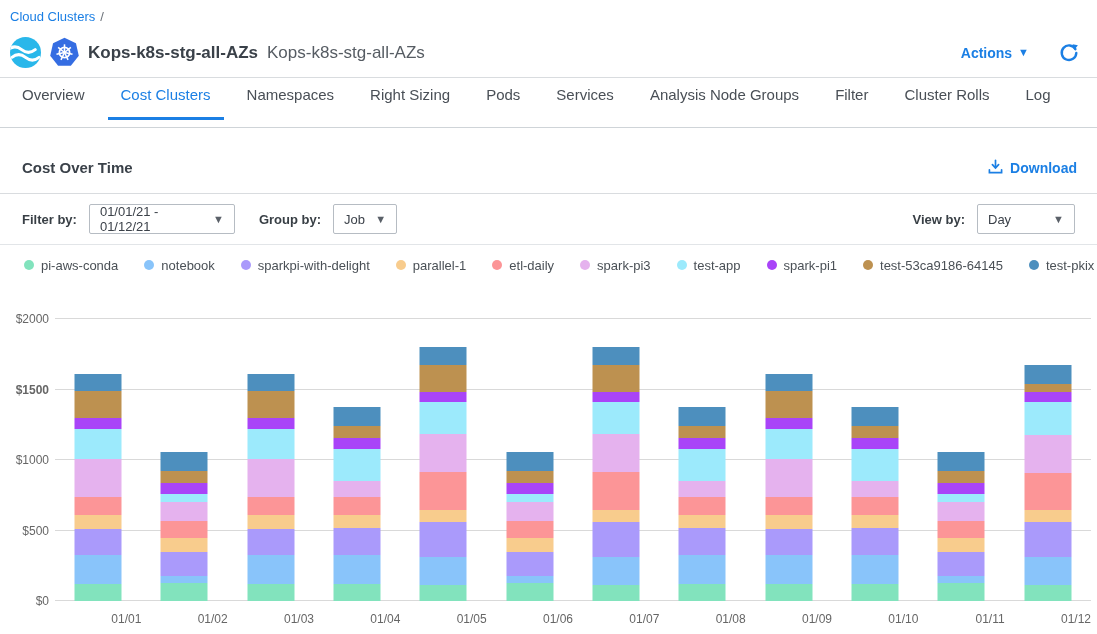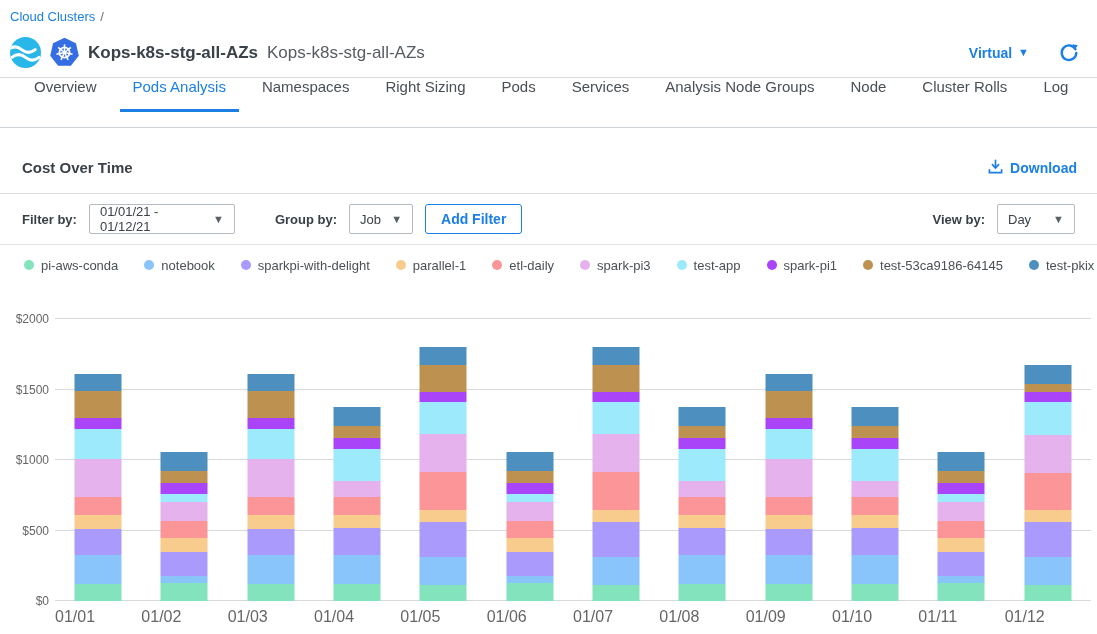--- a/index.html
+++ b/index.html
@@ -16,21 +16,21 @@
     border-bottom: 1px solid #d9dcdf; }
   .hicon { width: 31px; height: 31px; margin-right: 8px; display: inline-flex; }
   .title { font-size: 17px; font-weight: bold; color: #3a4149; margin-right: 9px; }
   .subtitle { font-size: 17px; color: #565c63; }
   .header-right { margin-left: auto; display: flex; align-items: center; gap: 30px; }
   .actions { color: #1b7fe4; font-size: 14px; font-weight: bold; cursor: pointer; display: flex; align-items: center; gap: 6px; }
   .caret { font-size: 11px; line-height: 1; }
   .refresh { width: 20px; height: 20px; cursor: pointer; }
 
   
-  .tabs { height: 50px; display: flex; align-items: flex-start; padding-left: 21px;
+  .tabs { height: 50px; display: flex; align-items: center; padding-left: 9px;
     border-bottom: 1px solid #cfd4d8; gap: 10px; }
   .tab { font-size: 15px; color: #494f56; padding: 0 13px 14px 13px; cursor: pointer;
     border-bottom: 3px solid transparent; margin-bottom: -1px; white-space: nowrap; }
   .tab.active { color: #1b7fe4; border-bottom-color: #1b7fe4; }
 
   
   .section-row { height: 66px; display: flex; align-items: center; padding: 14px 20px 0 22px;
     border-bottom: 1px solid #d9dcdf; }
   .section-title { font-size: 15px; font-weight: bold; color: #3a4149; }
   .download { margin-left: auto; display: flex; align-items: center; gap: 7px;
@@ -39,44 +39,44 @@
   
   .filter-row { height: 51px; display: flex; align-items: center; padding: 0 22px;
     border-bottom: 1px solid #e2e5e8; gap: 12px; }
   .flabel { font-size: 13px; font-weight: bold; color: #383f45; }
   .select { height: 30px; border: 1px solid #b6bcc3; border-radius: 2px; background: #fff;
     display: flex; align-items: center; justify-content: space-between;
     font-size: 13px; color: #3b4149; padding: 0 10px; cursor: pointer; gap: 10px; }
   .select .caret { color: #5a6068; }
   .sel-date { width: 146px; }
   .sel-group { width: 64px; }
-  .sel-view { width: 78px; text-align: center; }
+  .sel-view { width: 98px; text-align: center; }
   .btn-outline { height: 30px; padding: 0 15px; border: 1px solid #1b7fe4; border-radius: 3px;
     background: #fff; color: #1b7fe4; font-size: 14px; font-weight: bold; cursor: pointer;
     font-family: "Liberation Sans", sans-serif; }
   .spacer { margin-left: auto; }
-  .gap-lg { margin-left: 28px; }
+  .gap-lg { margin-left: 12px; }
 
   
   .legend { height: 40px; display: flex; align-items: center; padding: 0 48px 0 24px; gap: 26px; }
   .legend-item { display: flex; align-items: center; gap: 7px; font-size: 13px; color: #4a5056; cursor: pointer; white-space: nowrap; }
   .dot { width: 10px; height: 10px; border-radius: 50%; flex: 0 0 auto; }
 
   
   .chart { position: relative; height: 349px; }
   .plot { position: absolute; left: 55px; right: 6px; top: 0; bottom: 33px; }
   .gridline { position: absolute; left: 0; right: 0; height: 1px; background: #d9d9d9; }
   .ytick { position: absolute; left: -52px; width: 46px; text-align: right;
     font-size: 12px; color: #666; }
   .slot { position: absolute; bottom: 0; top: 0; }
   .bar { position: absolute; bottom: 0; left: 50%; transform: translateX(-50%);
     width: 47px; display: flex; flex-direction: column-reverse; }
   .seg { width: 100%; }
-  .xlabel { position: absolute; bottom: -25px; width: 100%; text-align: left;
-    font-size: 16px; color: #666; }
+  .xlabel { position: absolute; bottom: -25px; width: 100%; text-align: right;
+    font-size: 12px; color: #666; }
 </style>
 </head>
 <body>
 
 <div class="breadcrumb">
   <a href="#">Cloud Clusters</a><span class="sep">/</span>
 </div>
 
 <div class="header">
   <span class="hicon">
@@ -105,41 +105,41 @@
         <line x1="18" y1="18" x2="13.9" y2="26.6"></line>
         <line x1="18" y1="18" x2="8.7" y2="20.1"></line>
         <line x1="18" y1="18" x2="10.6" y2="12.1"></line>
       </g>
     </svg>
   </span>
   <span class="title">Kops-k8s-stg-all-AZs</span>
   <span class="subtitle">Kops-k8s-stg-all-AZs</span>
   <div class="header-right">
     <span class="actions">
-      <span>Virtual</span>
+      <span>Actions</span>
       <span class="caret">▼</span>
     </span>
     <span class="refresh">
       <svg viewBox="0 0 20 20" width="20" height="20">
         <path d="M16.4 6.2 A7.3 7.3 0 1 0 17.3 10" fill="none" stroke="#1b7fe4" stroke-width="2.4" stroke-linecap="round"></path>
         <polygon points="13.6,1.2 18.9,2.2 15.3,6.9" fill="#1b7fe4"></polygon>
       </svg>
     </span>
   </div>
 </div>
 
 <div class="tabs">
     <div class="tab">Overview</div>
-    <div class="tab active">Pods Analysis</div>
+    <div class="tab active">Cost Clusters</div>
     <div class="tab">Namespaces</div>
     <div class="tab">Right Sizing</div>
     <div class="tab">Pods</div>
     <div class="tab">Services</div>
     <div class="tab">Analysis Node Groups</div>
-    <div class="tab">Node</div>
+    <div class="tab">Filter</div>
     <div class="tab">Cluster Rolls</div>
     <div class="tab">Log</div>
   </div>
 
 <div class="section-row">
   <span class="section-title">Cost Over Time</span>
   <span class="download">
     <span>
       <svg viewBox="0 0 16 16" width="15" height="15" fill="none" stroke="#1b7fe4" stroke-width="1.8" stroke-linecap="round">
         <line x1="8" y1="1.5" x2="8" y2="9"></line>
@@ -155,21 +155,20 @@
   <span class="flabel">Filter by:</span>
   <span class="select sel-date">
     <span>01/01/21 - 01/12/21</span>
     <span class="caret">▼</span>
   </span>
   <span class="flabel gap-lg">Group by:</span>
   <span class="select sel-group">
     <span>Job</span>
     <span class="caret">▼</span>
   </span>
-  <button class="btn-outline">Add Filter</button>
   <span class="flabel spacer">View by:</span>
   <span class="select sel-view">
     <span>Day</span>
     <span class="caret">▼</span>
   </span>
 </div>
 
 <div class="legend">
 
   <span class="legend-item">
@@ -216,21 +215,21 @@
 
 <div class="chart">
   <div class="plot">
       <div class="gridline" style="bottom: 0px;"></div>
       <div class="ytick" style="bottom: -7px;">$0</div>
       <div class="gridline" style="bottom: 70.5px;"></div>
       <div class="ytick" style="bottom: 63.5px;">$500</div>
       <div class="gridline" style="bottom: 141px;"></div>
       <div class="ytick" style="bottom: 134px;">$1000</div>
       <div class="gridline" style="bottom: 211.5px;"></div>
-      <div class="ytick" style="bottom: 204.5px;">$1500</div>
+      <div class="ytick" style="bottom: 204.5px; font-weight: bold;">$1500</div>
       <div class="gridline" style="bottom: 282px;"></div>
       <div class="ytick" style="bottom: 275px;">$2000</div>
       <div class="slot" style="left: 0%; width: 8.33333%;">
         <div class="bar">
           <div class="seg" style="height: 16.9px; background: rgb(130, 227, 189);"></div>
           <div class="seg" style="height: 29.6px; background: rgb(137, 196, 250);"></div>
           <div class="seg" style="height: 25.4px; background: rgb(170, 154, 251);"></div>
           <div class="seg" style="height: 14.1px; background: rgb(248, 204, 141);"></div>
           <div class="seg" style="height: 18.3px; background: rgb(252, 149, 151);"></div>
           <div class="seg" style="height: 38.1px; background: rgb(229, 178, 238);"></div>

